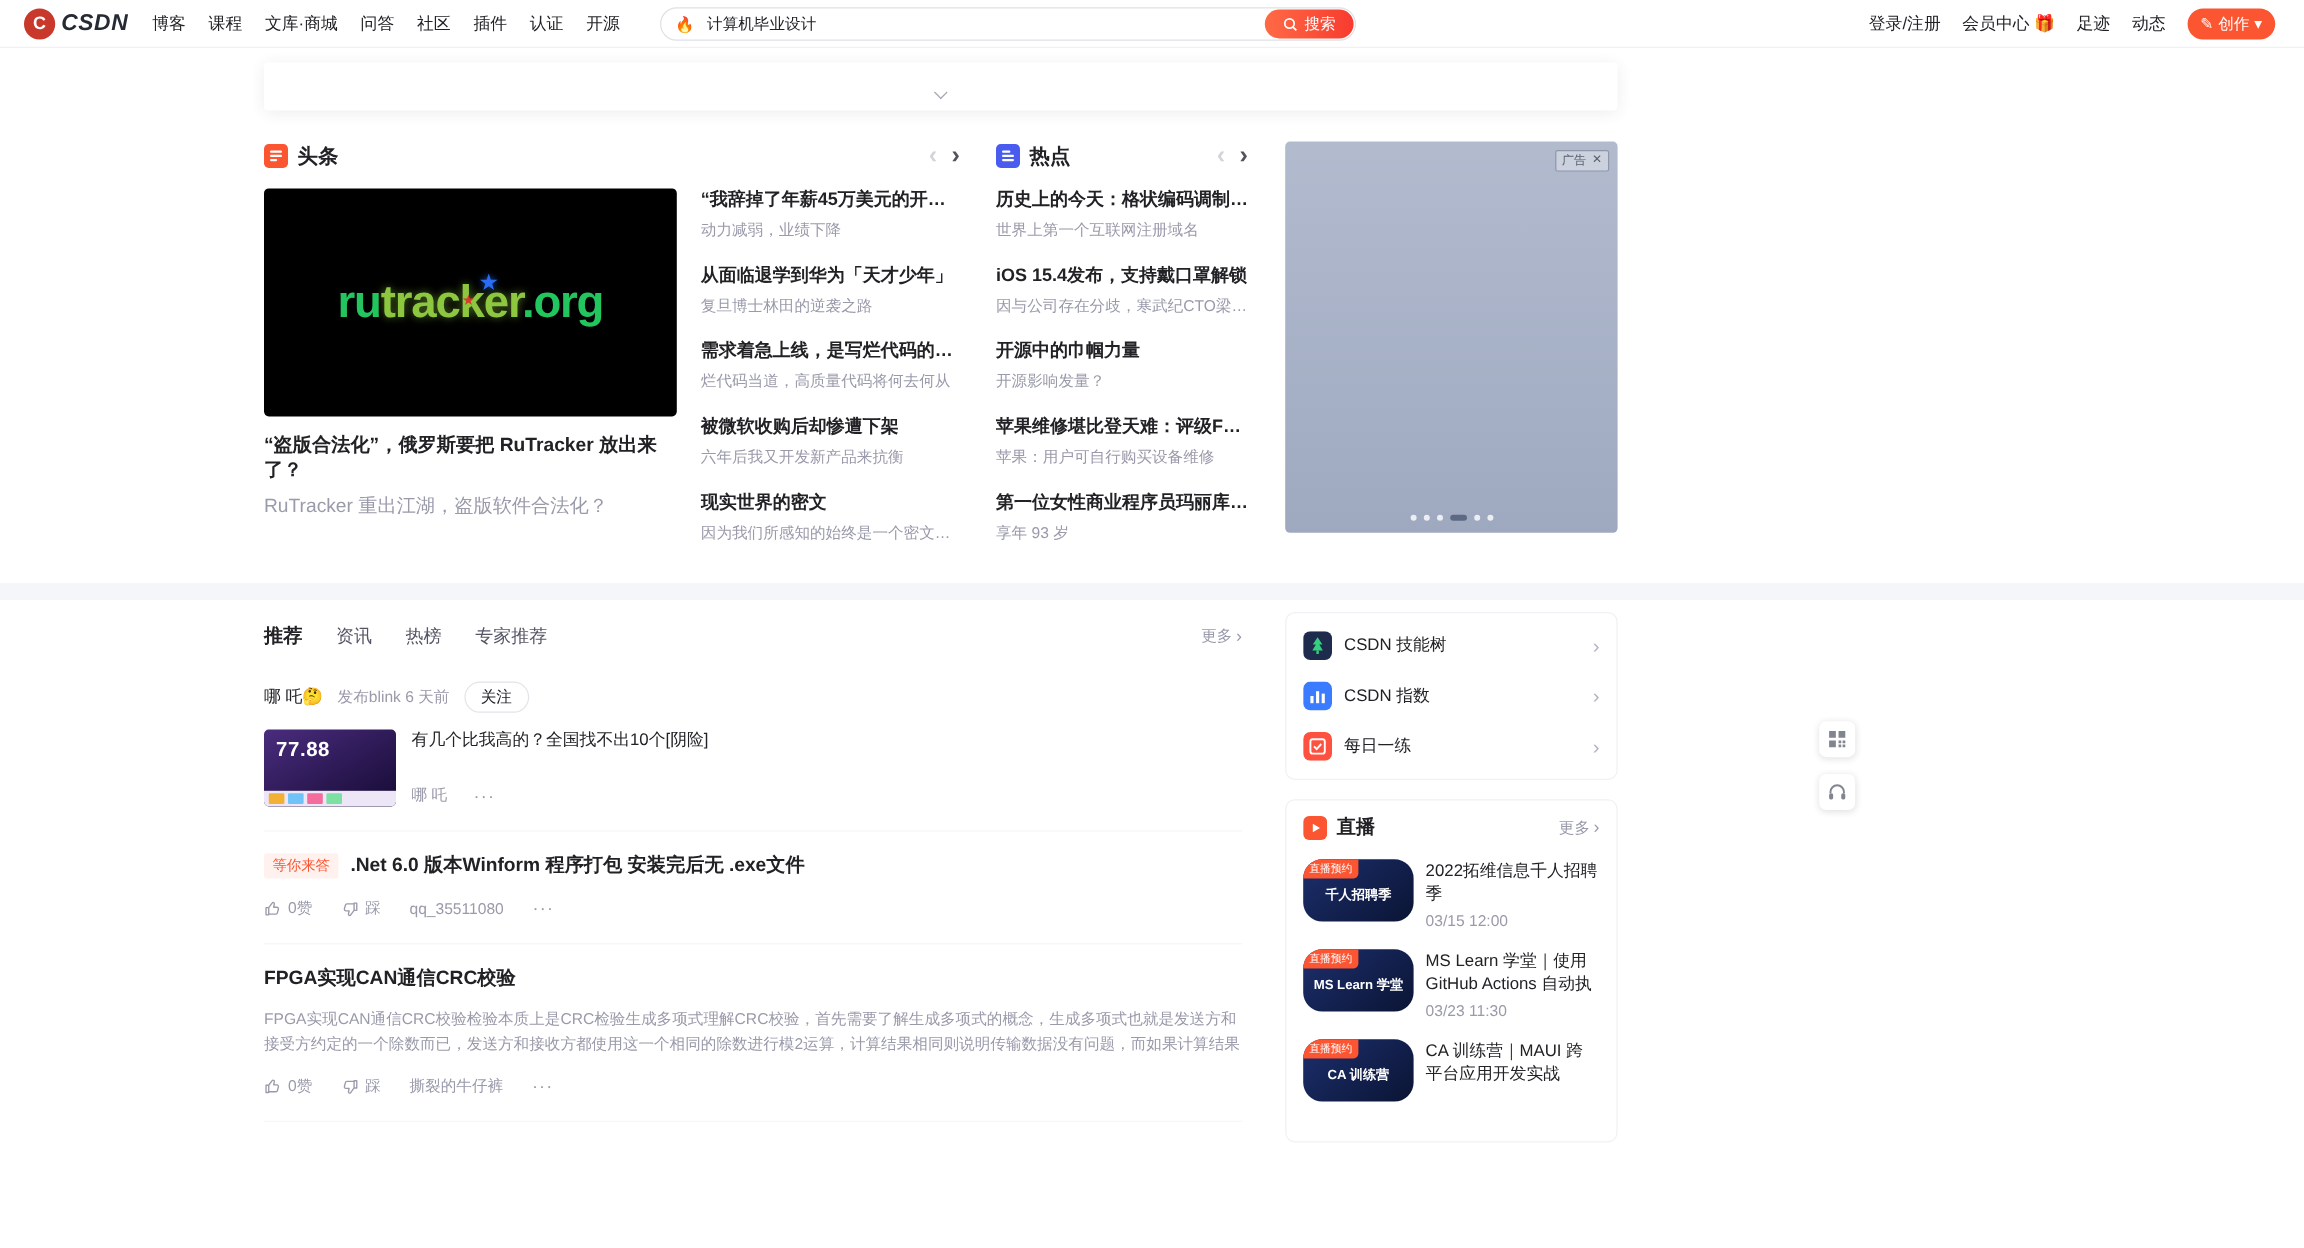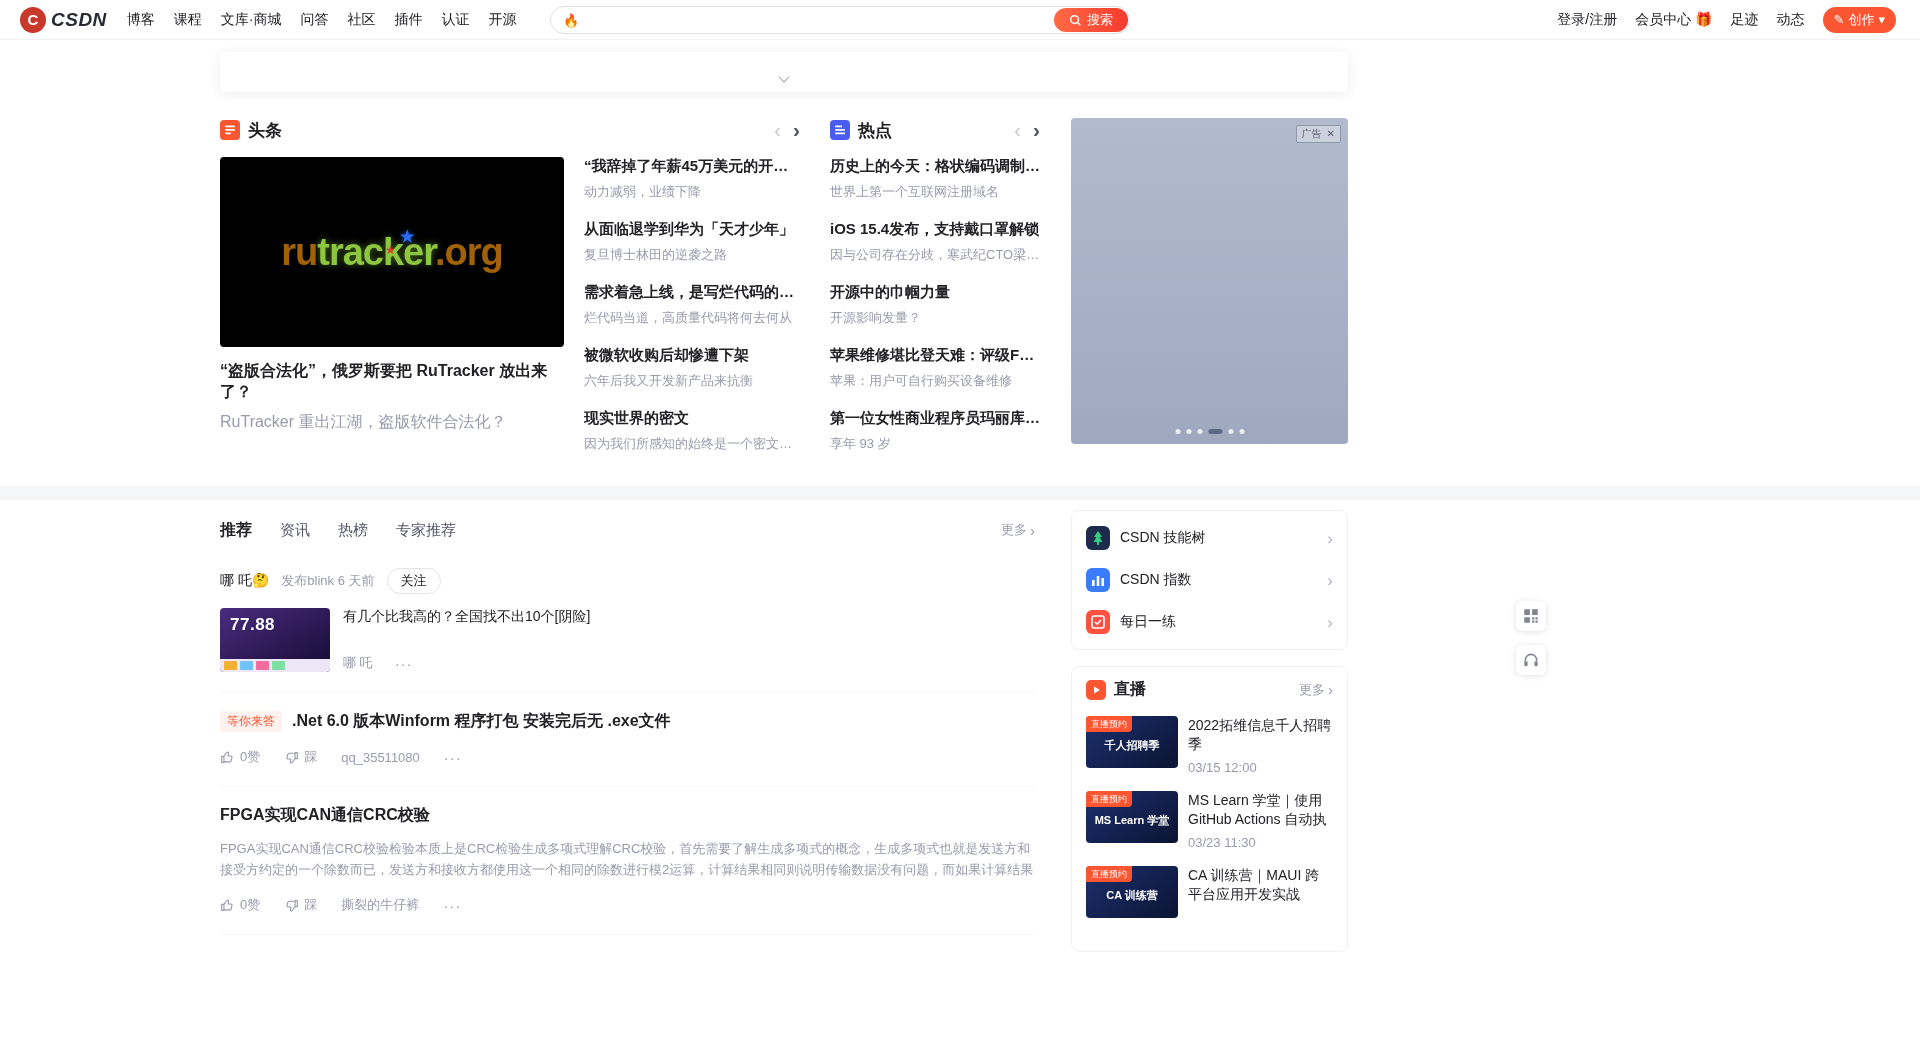--- a/index.html
+++ b/index.html
@@ -35,21 +35,21 @@
   .hot-block{width:210px;margin-left:30px;}
   .sec-header{display:flex;align-items:center;gap:8px;height:24px;margin-bottom:15px;}
   .sec-title{font-size:17px;font-weight:700;color:#222226;}
   .sec-arrows{margin-left:auto;display:flex;gap:12px;font-size:21px;line-height:20px;font-weight:700;}
   .arrow-prev{color:#d2d4da;}
   .arrow-next{color:#51545e;}
   .headlines-cols{display:flex;}
   .main-story{width:344px;}
   .story-img{width:344px;height:190px;border-radius:4px;background:#000;position:relative;overflow:hidden;display:flex;align-items:center;justify-content:center;}
   .rt-logo{font-size:38px;font-weight:800;letter-spacing:-1px;position:relative;white-space:nowrap;}
-  .rt-red{color:#a16207;}
+  .rt-red{color:#22c55e;}
   .rt-green{color:#8dc63f;text-shadow:0 0 7px rgba(141,198,63,.55);}
   .rt-star-blue{position:absolute;color:#2a6df4;font-size:19px;right:88px;top:-6px;text-shadow:0 0 5px rgba(42,109,244,.7);}
   .rt-star-red{position:absolute;color:#d93a2b;font-size:12px;right:108px;top:12px;}
   .story-title{margin-top:14px;font-size:16px;font-weight:700;color:#222226;}
   .story-sub{margin-top:9px;font-size:16px;color:#999aaa;}
   .news-list{width:216px;margin-left:20px;}
   .hot-block .news-list{width:210px;margin-left:0;}
   .news-item{margin-bottom:19px;}
   .news-title{font-size:15px;font-weight:600;color:#222226;white-space:nowrap;overflow:hidden;text-overflow:ellipsis;}
   .news-sub{font-size:13px;color:#999aaa;margin-top:7px;white-space:nowrap;overflow:hidden;text-overflow:ellipsis;}
@@ -102,21 +102,21 @@
   .side-card{border:1px solid #f0f1f4;border-radius:8px;background:#fff;padding:6px 14px;}
   .tool-row{display:flex;align-items:center;height:42px;cursor:pointer;}
   .tool-icon{width:24px;height:24px;flex:none;display:flex;}
   .tool-label{margin-left:10px;font-size:14px;color:#222226;}
   .tool-chev{margin-left:auto;color:#b2b5bf;font-size:17px;line-height:1;}
   .live-card{margin-top:16px;padding:12px 14px 33px;}
   .live-head{display:flex;align-items:center;gap:8px;}
   .live-title{font-size:16px;font-weight:700;}
   .live-more{margin-left:auto;font-size:13px;color:#999aaa;display:flex;align-items:center;gap:3px;}
   .live-item{display:flex;margin-top:16px;cursor:pointer;}
-  .live-thumb{width:92px;height:52px;border-radius:4px;flex:none;background:linear-gradient(140deg,#1d2f6e,#0a1433);position:relative;overflow:hidden;display:flex;align-items:center;justify-content:center;}
+  .live-thumb{width:92px;height:52px;border-radius:16px;flex:none;background:linear-gradient(140deg,#1d2f6e,#0a1433);position:relative;overflow:hidden;display:flex;align-items:center;justify-content:center;}
   .live-badge{position:absolute;top:0;left:0;background:#fc5531;color:#fff;font-size:9px;padding:1.5px 5px;border-radius:0 0 4px 0;}
   .live-thumb-text{color:#fff;font-size:11px;font-weight:700;margin-top:6px;}
   .live-info{margin-left:10px;display:flex;flex-direction:column;min-width:0;}
   .live-name{font-size:14px;color:#222226;line-height:19px;max-height:38px;overflow:hidden;}
   .live-time{margin-top:6px;font-size:13px;color:#999aaa;}
 
   
   .float-tools{position:absolute;left:1516px;top:601px;display:flex;flex-direction:column;gap:14px;}
   .float-btn{width:30px;height:30px;border-radius:6px;background:#fff;box-shadow:0 1px 6px rgba(0,0,0,.12);display:flex;align-items:center;justify-content:center;}
 </style>
@@ -135,20 +135,21 @@
       <a>文库·商城</a>
       <a>问答</a>
       <a>社区</a>
       <a>插件</a>
       <a>认证</a>
       <a>开源</a>
     </nav>
   </div>
   <div class="searchbar">
     <span class="flame">🔥</span>
+    <input class="search-input" value="计算机毕业设计" style="">
     <button class="search-btn">
       <svg viewBox="0 0 14 14" width="13" height="13">
           <circle cx="6" cy="6" r="4.2" fill="none" stroke="#fff" stroke-width="1.6"></circle>
           <path d="M9.2 9.2l3 3" stroke="#fff" stroke-width="1.6"></path>
         </svg>
       <span>搜索</span>
     </button>
   </div>
   <div class="tb-right">
     <a>登录/注册</a>

